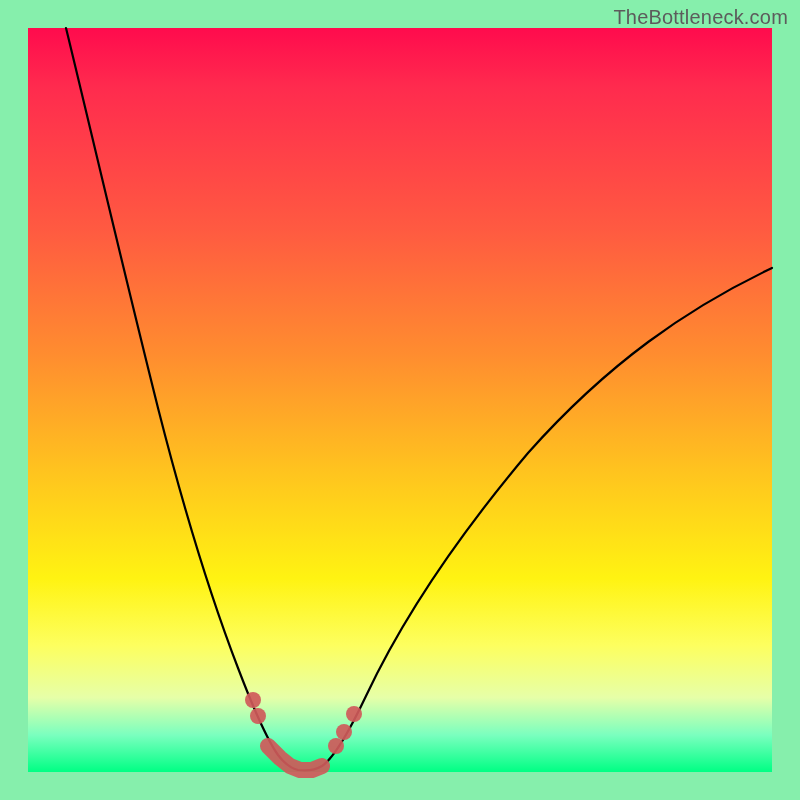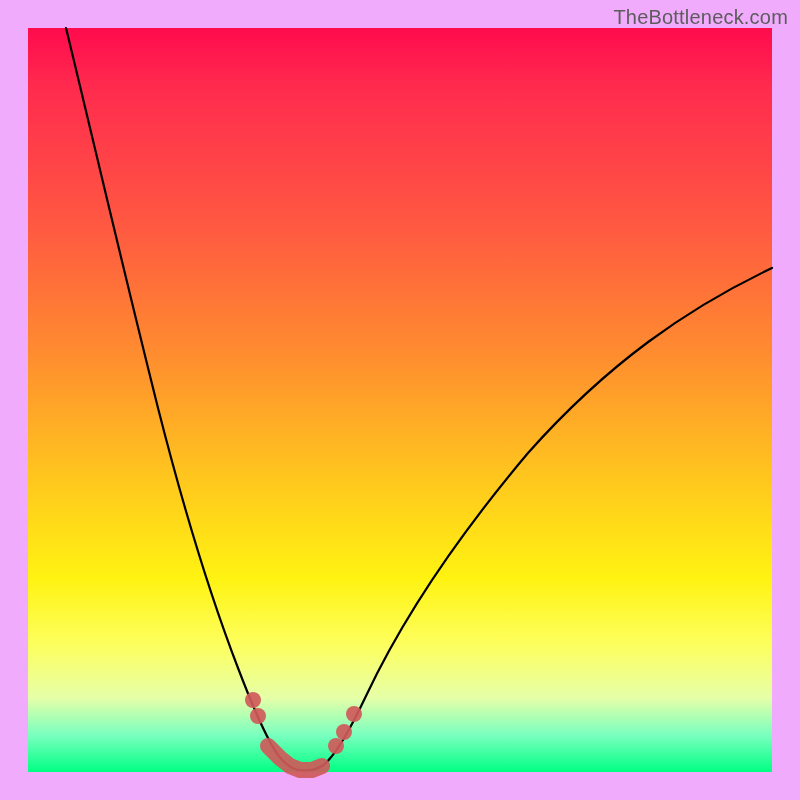--- a/index.html
+++ b/index.html
@@ -8,21 +8,21 @@
     width: 800px;
     height: 800px;
     overflow: hidden;
     background: #000;
     font-family: Arial, Helvetica, sans-serif;
   }
   .frame {
     position: relative;
     width: 800px;
     height: 800px;
-    background: #f0abfc;
+    background: #86efac;
   }
   .plot-area {
     position: absolute;
     left: 28px;
     top: 28px;
     width: 744px;
     height: 744px;
     
     background: linear-gradient(
       to bottom,

